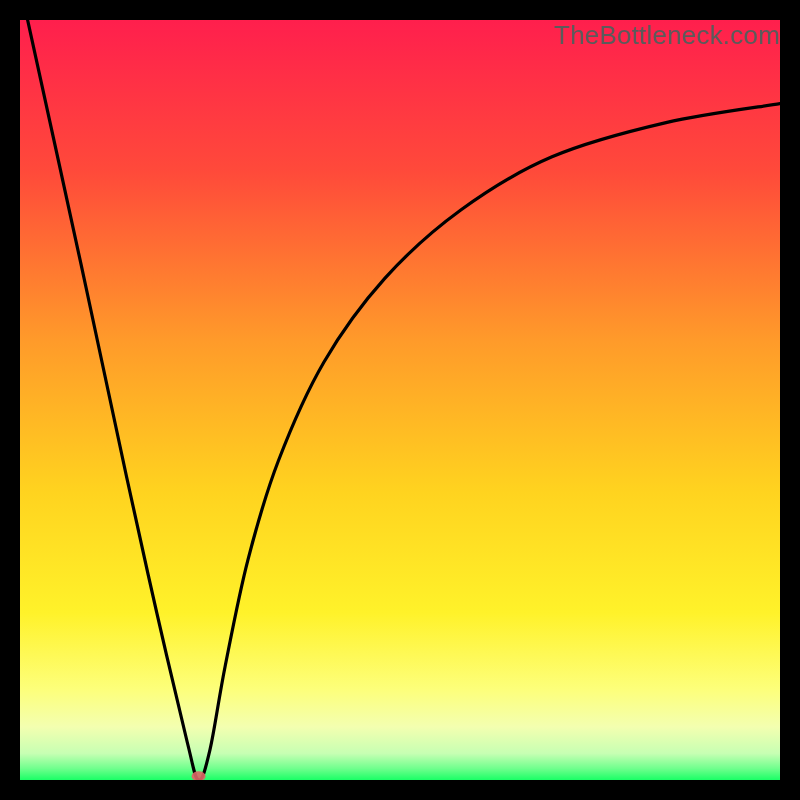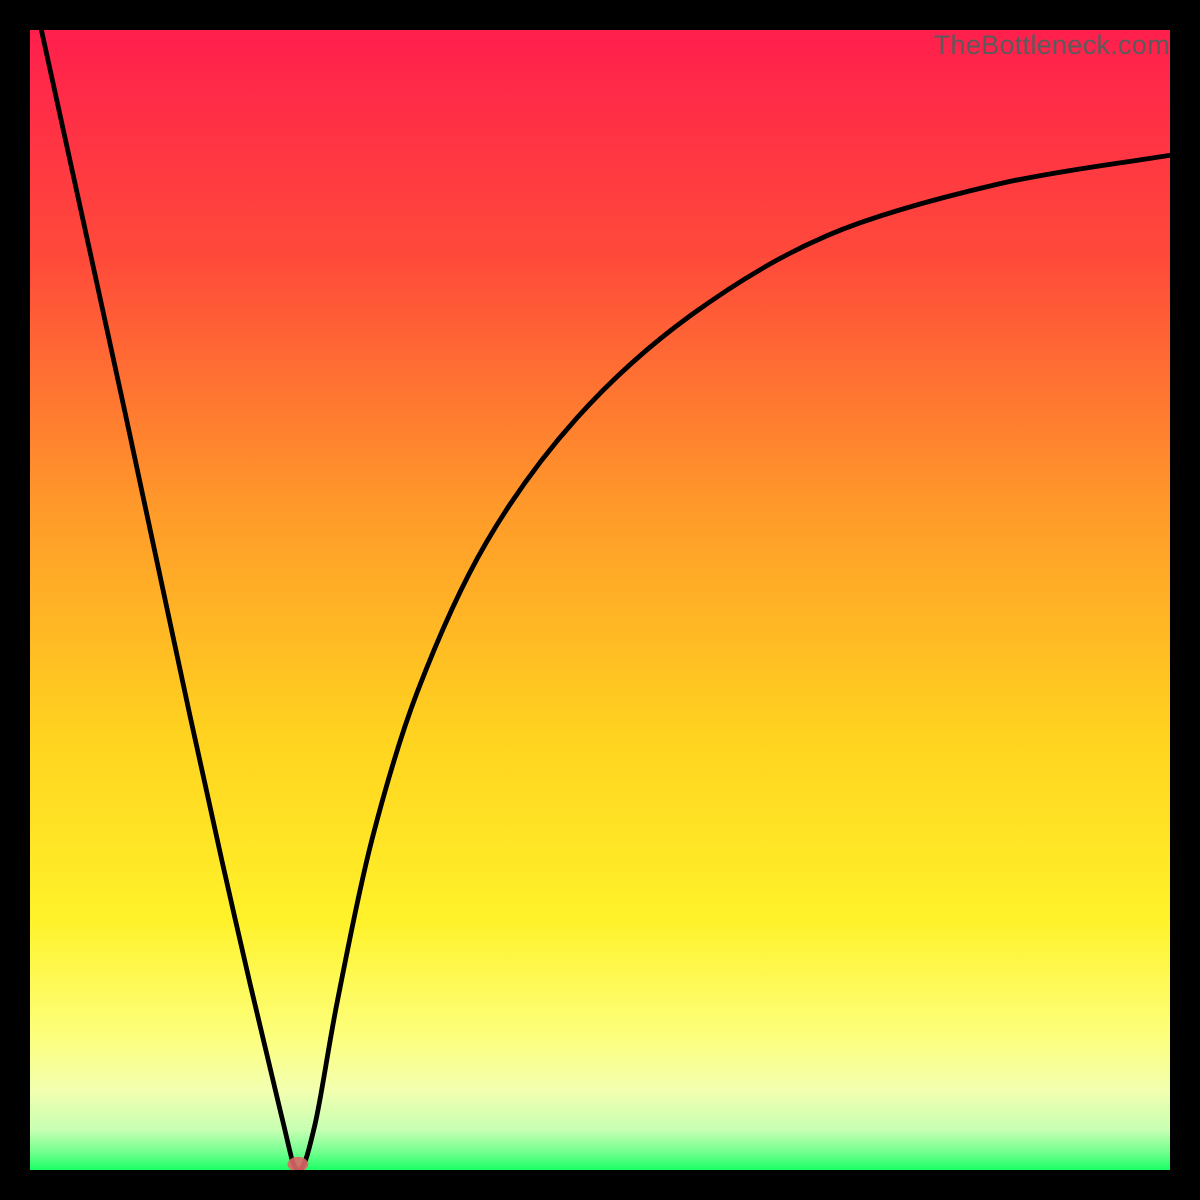--- a/index.html
+++ b/index.html
@@ -23,21 +23,21 @@
     left: 0;
     top: 0;
     width: 760px;
     height: 760px;
   }
   .watermark {
     position: absolute;
     top: 0;
     right: 0;
     font-family: Arial, Helvetica, sans-serif;
-    font-size: 18px;
+    font-size: 26px;
     font-weight: 500;
     color: #5b5b5b;
     letter-spacing: 0.2px;
     margin-left: 48px;
   }
   svg {
     display: block;
   }
 </style>
 </head>

